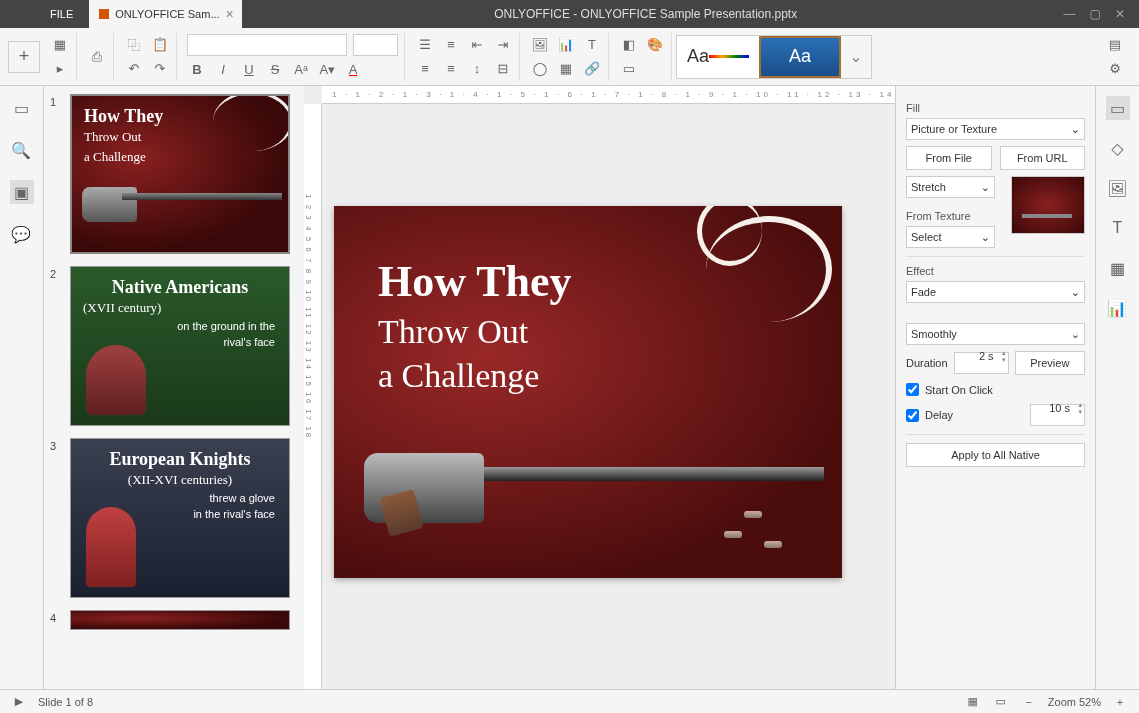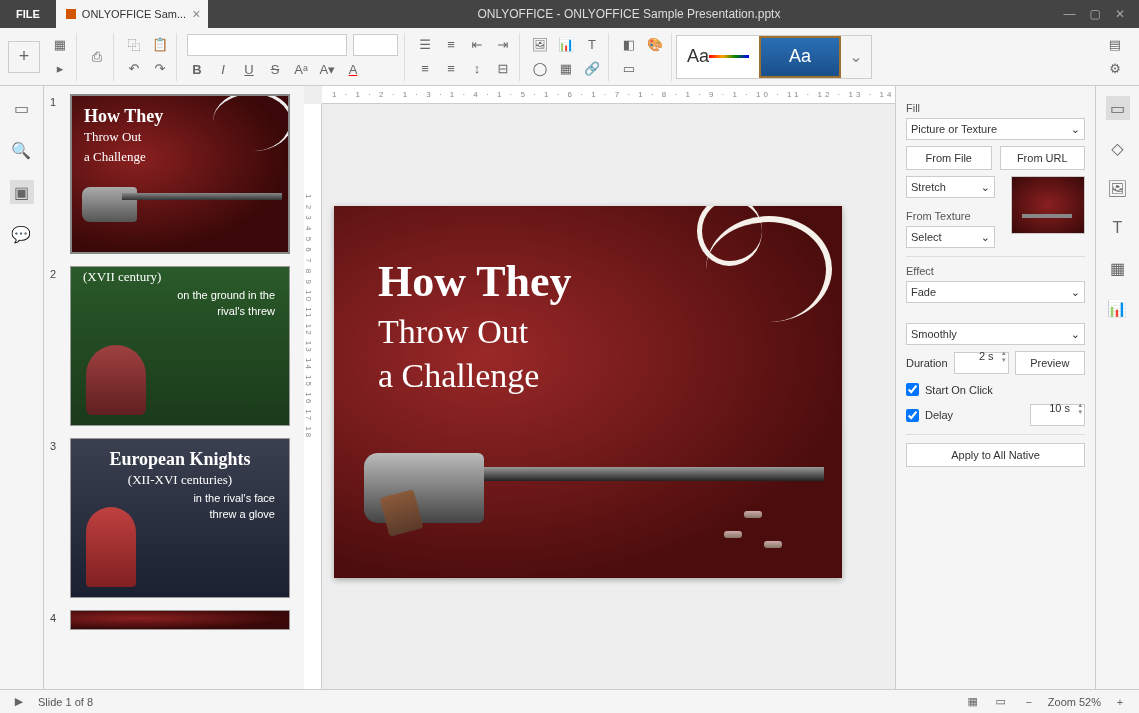--- a/index.html
+++ b/index.html
@@ -1,18 +1,18 @@
 <!DOCTYPE html>
 <html><head>
 <meta charset="utf-8">
 <style>
 * { margin: 0; padding: 0; box-sizing: border-box; font-family: Arial, sans-serif; }
 body { width: 1139px; height: 713px; background: #f5f5f5; display: flex; flex-direction: column; overflow: hidden; }
 .titlebar { height: 28px; background: #444; color: #ccc; display: flex; align-items: center; font-size: 12px; }
-.file-tab { background: #444; color: #fff; padding: 0 16px; height: 100%; display: flex; align-items: center; font-weight: bold; font-size: 11px; }
+.file-tab { background: #444; color: #fff; padding: 0 16px; height: 100%; display: flex; align-items: center; font-weight: normal; font-size: 11px; margin-left: 34px; }
 .doc-tab { background: #f5f5f5; color: #333; padding: 0 8px 0 10px; height: 100%; display: flex; align-items: center; gap: 6px; font-size: 11px; }
 .doc-tab-icon { width: 10px; height: 10px; background: #d35400; }
 .close-x { cursor: pointer; color: #888; font-size: 14px; }
 .title-center { flex: 1; text-align: center; color: #ddd; }
 .win-controls { display: flex; gap: 14px; padding: 0 14px; color: #aaa; }
 .toolbar { height: 58px; background: #f5f5f5; border-bottom: 1px solid #ccc; display: flex; align-items: center; padding: 0 8px; gap: 4px; }
 .tb-group { display: flex; flex-direction: column; gap: 4px; padding: 0 6px; border-right: 1px solid #ddd; height: 48px; justify-content: center; }
 .tb-row { display: flex; gap: 6px; }
 .tb-btn { width: 20px; height: 20px; display: flex; align-items: center; justify-content: center; color: #666; cursor: pointer; font-size: 13px; }
 .tb-btn-lg { width: 32px; height: 32px; border: 1px solid #ccc; display: flex; align-items: center; justify-content: center; color: #666; cursor: pointer; font-size: 18px; }
@@ -209,33 +209,34 @@
         <div class="sub">a Challenge</div>
         <div class="gun">
             <div class="gun-body"></div>
             <div class="gun-barrel"></div>
           </div>
       </div>
     </div>
     <div class="thumb-row">
       <div class="thumb-num">2</div>
       <div class="thumb bg2">
+        <h3 style="text-align:center">Native Americans</h3>
         <div class="sub" style="text-align:left">(XVII century)</div>
         <div class="sub2">on the ground in the</div>
-        <div class="sub2">rival's threw</div>
+        <div class="sub2">rival's face</div>
         <div style="position:absolute;bottom:10px;left:15px;width:60px;height:70px;background:linear-gradient(#a04040,#602020);border-radius:30px 30px 6px 6px"></div>
       </div>
     </div>
     <div class="thumb-row">
       <div class="thumb-num">3</div>
       <div class="thumb bg3">
         <h3 style="text-align:center">European Knights</h3>
         <div class="sub" style="text-align:center">(XII-XVI centuries)</div>
+        <div class="sub2">threw a glove</div>
         <div class="sub2">in the rival's face</div>
-        <div class="sub2">threw a glove</div>
         <div style="position:absolute;bottom:10px;left:15px;width:50px;height:80px;background:linear-gradient(#c04040,#802020);border-radius:25px 25px 4px 4px"></div>
       </div>
     </div>
     <div class="thumb-row">
       <div class="thumb-num">4</div>
       <div class="thumb bg1" style="height:20px"></div>
     </div>
   </div>
 
   <div class="canvas-area">

